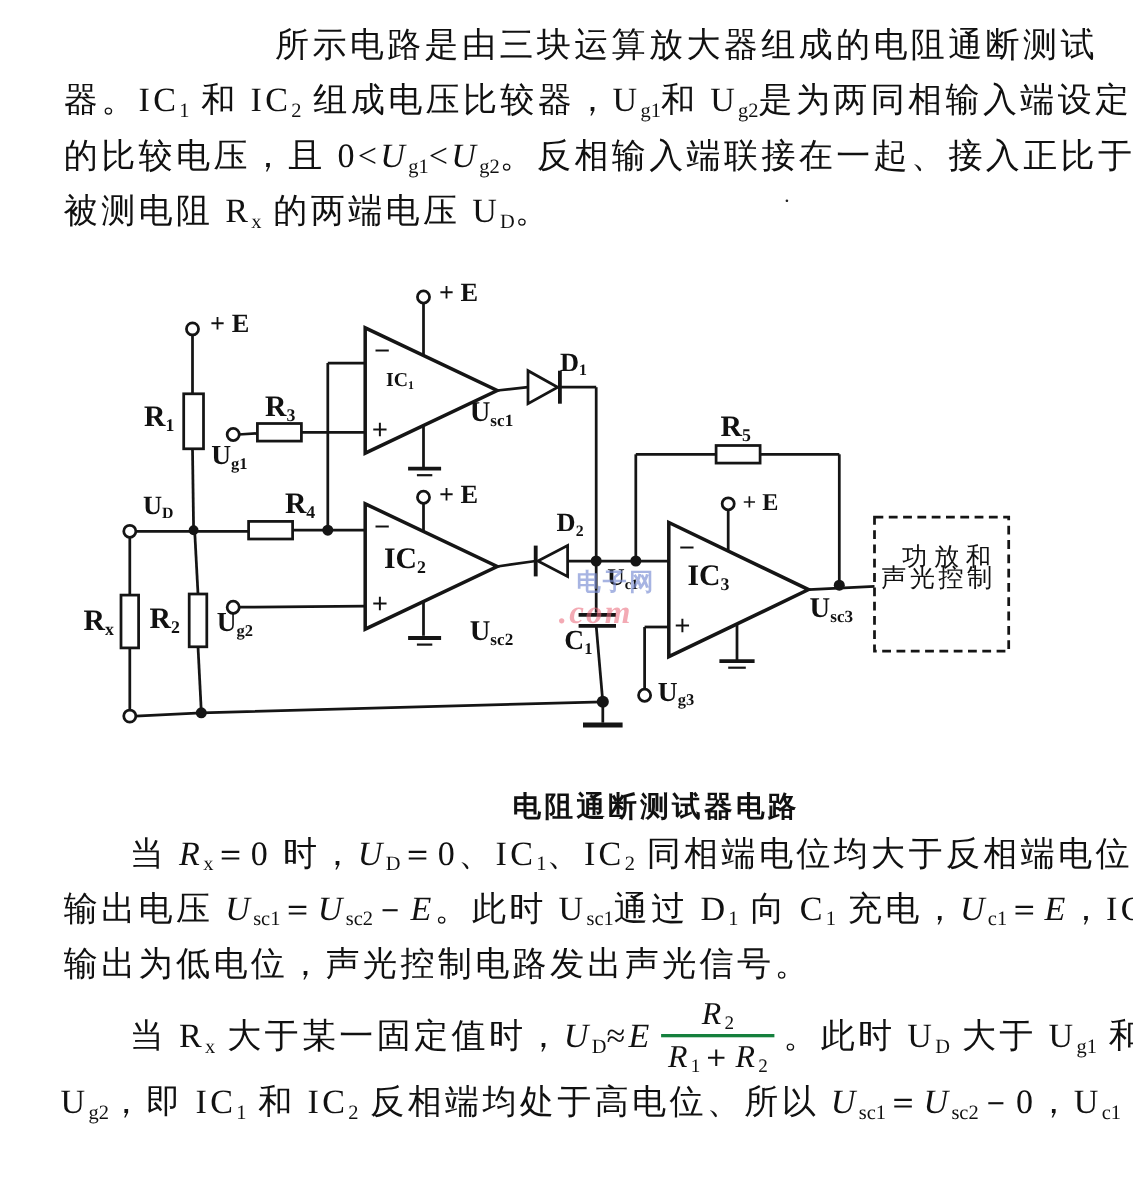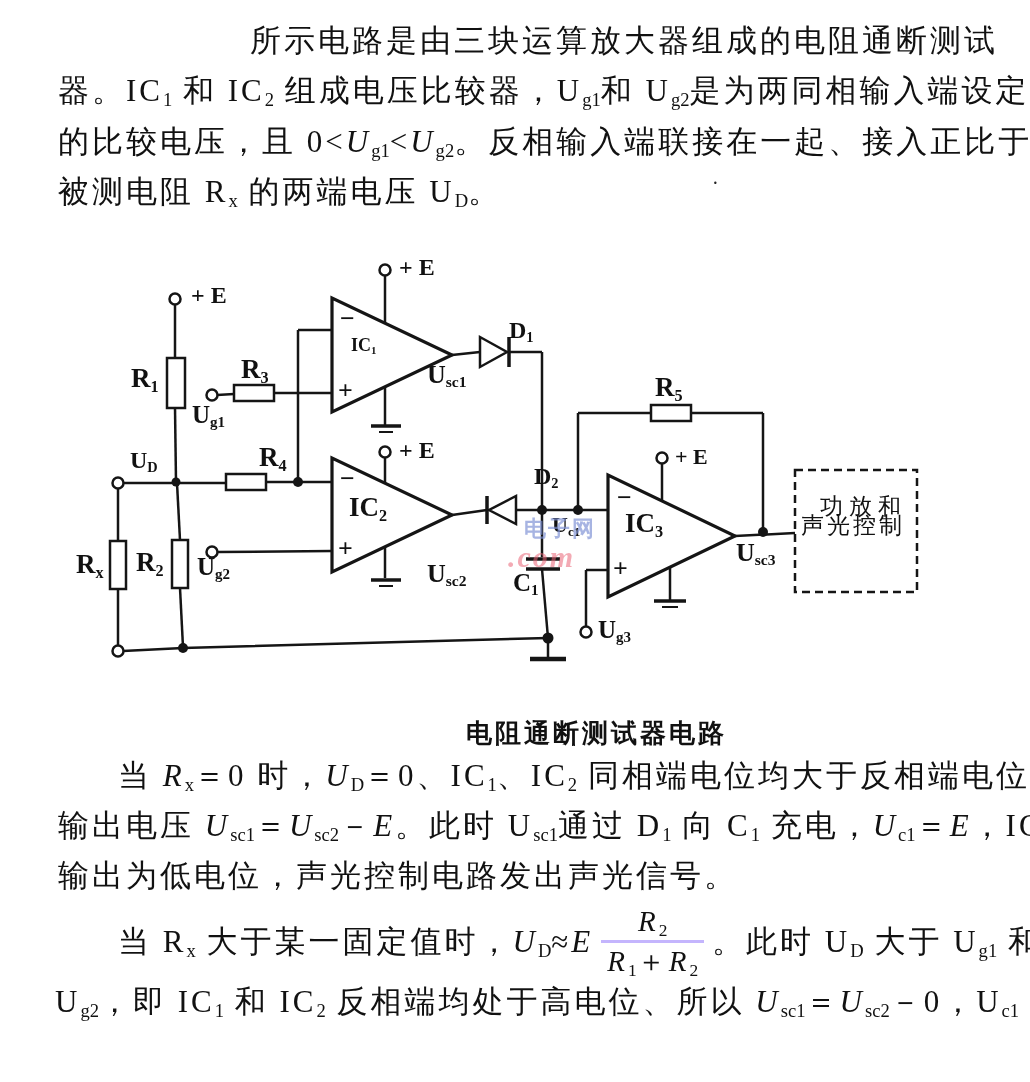--- a/index.html
+++ b/index.html
@@ -32,21 +32,21 @@
   }
   .frac{
     display:inline-flex;
     flex-direction:column;
     align-items:center;
     vertical-align:middle;
     margin:0 8px;
     font-size:29px;
     line-height:1.15;
   }
-  .frac .den{border-top:3px solid #c4b5fd;padding:2px 6px 0 6px;}
+  .frac .den{border-top:3px solid #15803d;padding:2px 6px 0 6px;}
   .frac .num{padding:0 6px;}
   .flexline{display:flex;align-items:center;}
   #circuit-svg{position:absolute;left:0;top:0;}
   .clabel{
     position:absolute;
     white-space:nowrap;
     font-weight:600;
     line-height:1;
   }
   #watermark{position:absolute;left:438px;top:510px;width:250px;height:70px;pointer-events:none;}
@@ -213,21 +213,21 @@
       <div class="clabel" style="left: 130px; top: 448px; font-size: 24px; font-weight: 600;">U<sub>D</sub></div>
       <div class="clabel" style="left: 228px; top: 444px; font-size: 27px; font-weight: 600; margin-left: 31px;">R<sub>4</sub></div>
       <div class="clabel" style="left: 399px; top: 438px; font-size: 24px; font-weight: 600;">+ E</div>
       <div class="clabel" style="left: 349px; top: 494px; font-size: 27px; font-weight: 600;">IC<sub>2</sub></div>
       <div class="clabel" style="left: 340px; top: 466px; font-size: 26px; font-weight: 700;">−</div>
       <div class="clabel" style="left: 338px; top: 536px; font-size: 26px; font-weight: 700;">+</div>
       <div class="clabel" style="left: 197px; top: 554px; font-size: 25px; font-weight: 600;">U<sub>g2</sub></div>
       <div class="clabel" style="left: 136px; top: 549px; font-size: 27px; font-weight: 600;">R<sub>2</sub></div>
       <div class="clabel" style="left: 76px; top: 551px; font-size: 27px; font-weight: 600;">R<sub>x</sub></div>
       <div class="clabel" style="left: 427px; top: 521px; font-size: 26px; font-weight: 600; margin-top: 40px;">U<sub>sc2</sub></div>
-      <div class="clabel" style="left: 506px; top: 464px; font-size: 24px; font-weight: 600; margin-left: 28px;">D<sub>2</sub></div>
+      <div class="clabel" style="left: 506px; top: 464px; font-size: 24px; font-weight: 600;">D<sub>2</sub></div>
       <div class="clabel" style="left: 513px; top: 570px; font-size: 25px; font-weight: 600;">C<sub>1</sub></div>
       <div class="clabel" style="left: 552px; top: 514px; font-size: 22px; font-weight: 600;">U<sub>c1</sub></div>
       <div class="clabel" style="left: 655px; top: 374px; font-size: 27px; font-weight: 600;">R<sub>5</sub></div>
       <div class="clabel" style="left: 675px; top: 446px; font-size: 22px; font-weight: 600;">+ E</div>
       <div class="clabel" style="left: 625px; top: 510px; font-size: 27px; font-weight: 600;">IC<sub>3</sub></div>
       <div class="clabel" style="left: 617px; top: 485px; font-size: 26px; font-weight: 700;">−</div>
       <div class="clabel" style="left: 613px; top: 556px; font-size: 26px; font-weight: 700;">+</div>
       <div class="clabel" style="left: 736px; top: 540px; font-size: 26px; font-weight: 600;">U<sub>sc3</sub></div>
       <div class="clabel" style="left: 598px; top: 617px; font-size: 25px; font-weight: 600;">U<sub>g3</sub></div>
       <div class="clabel" style="left: 820px; top: 495px; font-size: 23px; font-weight: 500; letter-spacing: 6px;">功放和</div>

